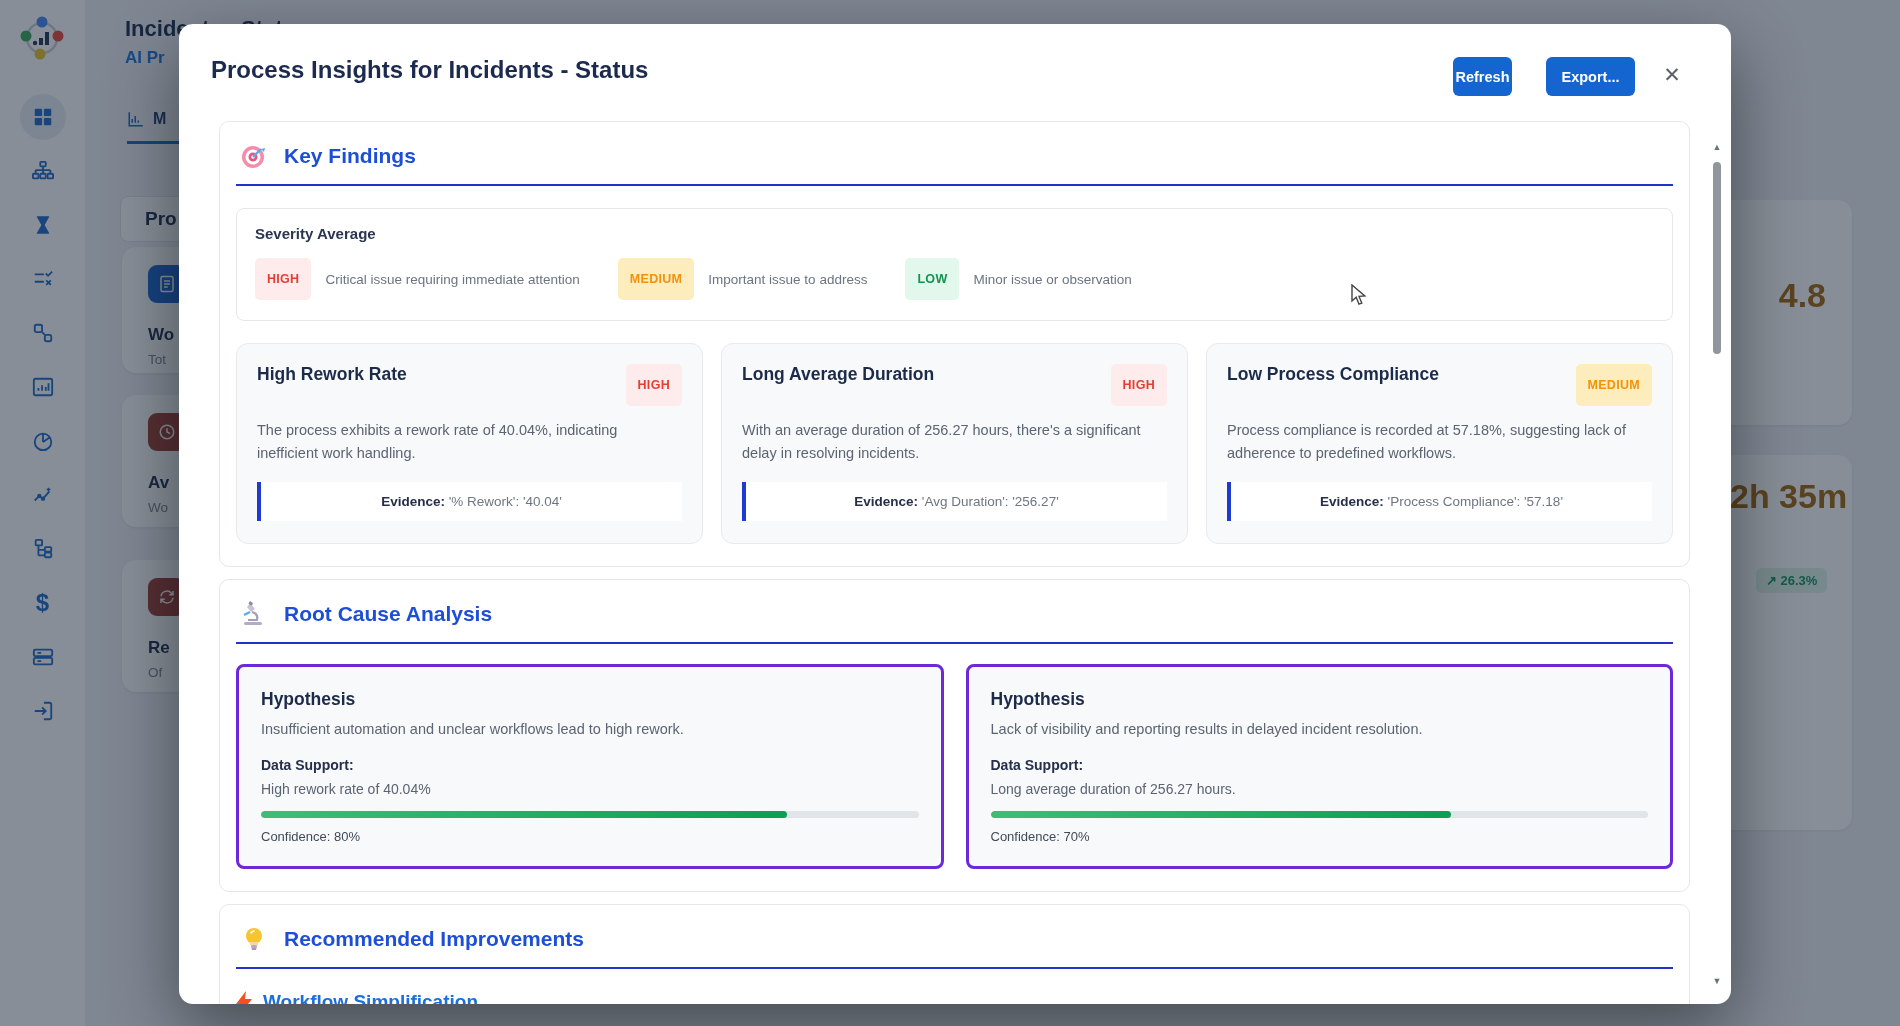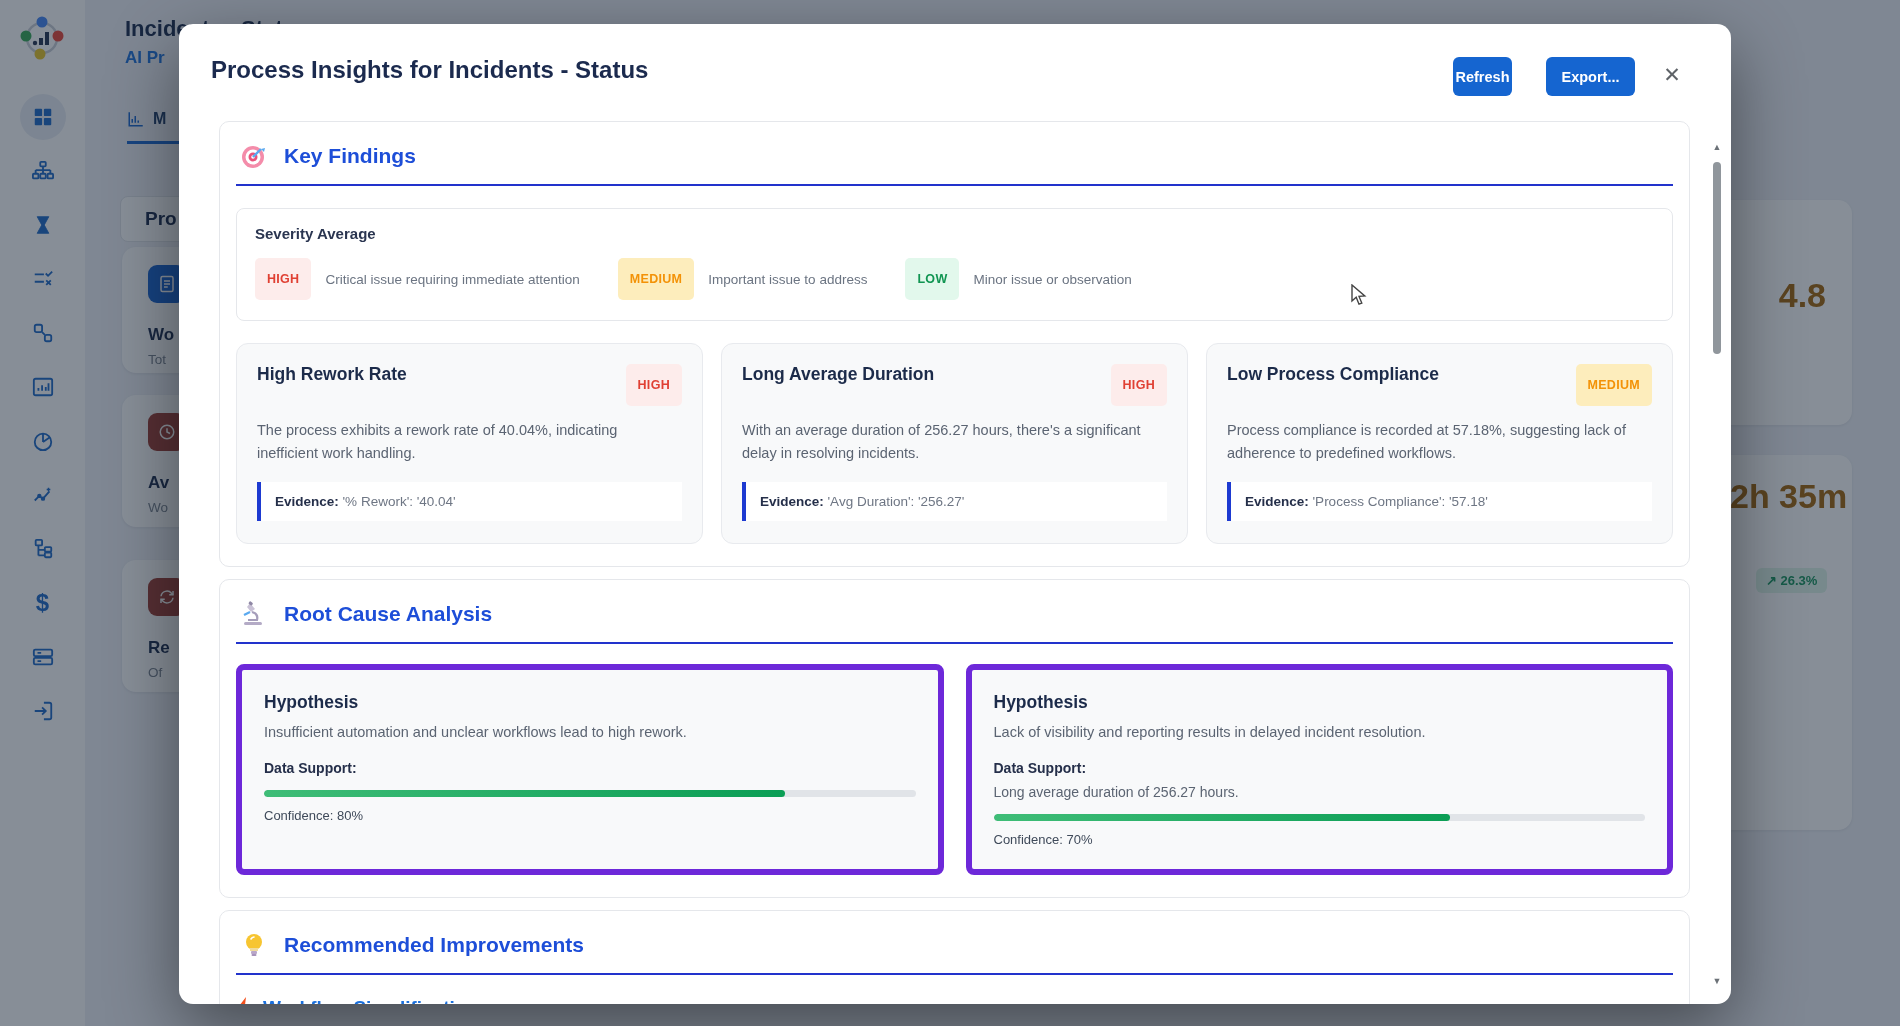--- a/index.html
+++ b/index.html
@@ -62,26 +62,26 @@
   .badge { display:inline-block; font-size:12.5px; font-weight:bold; padding:14px 12px; border-radius:5px; letter-spacing:.3px; }
   .badge.high { background:#fdeceb; color:#e04033; }
   .badge.medium { background:#fdedbc; color:#f39207; }
   .badge.low { background:#e2f8ec; color:#119552; }
 
   .findings { margin-top:22px; display:grid; grid-template-columns:1fr 1fr 1fr; gap:18px; }
   .finding-card { background:#f8f9fa; border:1px solid #e8eaee; border-radius:12px; padding:20px 20px 22px 20px; }
   .f-top { display:flex; align-items:flex-start; justify-content:space-between; gap:10px; }
   .f-title { font-size:17.5px; font-weight:bold; color:#1c2b4a; }
   .f-desc { margin-top:13px; font-size:14.5px; color:#5b6472; line-height:1.62; }
-  .evidence { margin-top:16px; background:#fff; border-left:4px solid #1d3ad1; padding:12px 14px; font-size:13.5px; }
+  .evidence { margin-top:16px; background:#fff; border-left:4px solid #1d3ad1; padding:12px 14px; font-size:13.5px;text-align:center; }
   .evidence b { color:#252f4a; }
   .evidence span { color:#6e7684; }
 
   .hypos { margin-top:20px; display:grid; grid-template-columns:1fr 1fr; gap:22px; }
-  .hypo-card { background:#f8f9fa; border:6px solid #6d28d9; border-radius:8px; padding:22px; }
+  .hypo-card { background:#f8f9fa; border:3px solid #6d28d9; border-radius:8px; padding:22px; }
   .h-title { font-size:17.5px; font-weight:600; color:#1c2b4a; }
   .h-text { margin-top:11px; font-size:14.5px; color:#5b6472; }
   .h-support-label { margin-top:20px; font-size:14px; font-weight:bold; color:#252f4a; }
   .h-support { margin-top:8px; font-size:14px; color:#5b6472; }
   .progress-track { margin-top:14px; height:7px; border-radius:4px; background:#e1e4e8; overflow:hidden; }
   .progress-fill { height:100%; border-radius:4px; background:linear-gradient(90deg,#3fbd77,#0b9e55); }
   .h-conf { margin-top:11px; font-size:13px; color:#3f4a5a; }
 
   .improve-cat { margin-top:22px; display:flex; align-items:center; gap:10px; font-size:19px; font-weight:bold; color:#1a6fdc; }
   .improve-item { margin-top:16px; background:#f8f9fa; border:1px solid #e8eaee; border-radius:8px; padding:18px 22px;
@@ -363,20 +363,21 @@
             </svg>
         </span>
         <h2>Root Cause Analysis</h2>
       </div>
 
       <div class="hypos">
         <div class="hypo-card">
           <div class="h-title">Hypothesis</div>
           <div class="h-text">Insufficient automation and unclear workflows lead to high rework.</div>
           <div class="h-support-label">Data Support:</div>
+          <div class="h-support">High rework rate of 40.04%</div>
           <div class="progress-track">
             <div class="progress-fill" style="width: 80%;"></div>
           </div>
           <div class="h-conf">Confidence: 80%</div>
         </div>
         <div class="hypo-card">
           <div class="h-title">Hypothesis</div>
           <div class="h-text">Lack of visibility and reporting results in delayed incident resolution.</div>
           <div class="h-support-label">Data Support:</div>
           <div class="h-support">Long average duration of 256.27 hours.</div>

